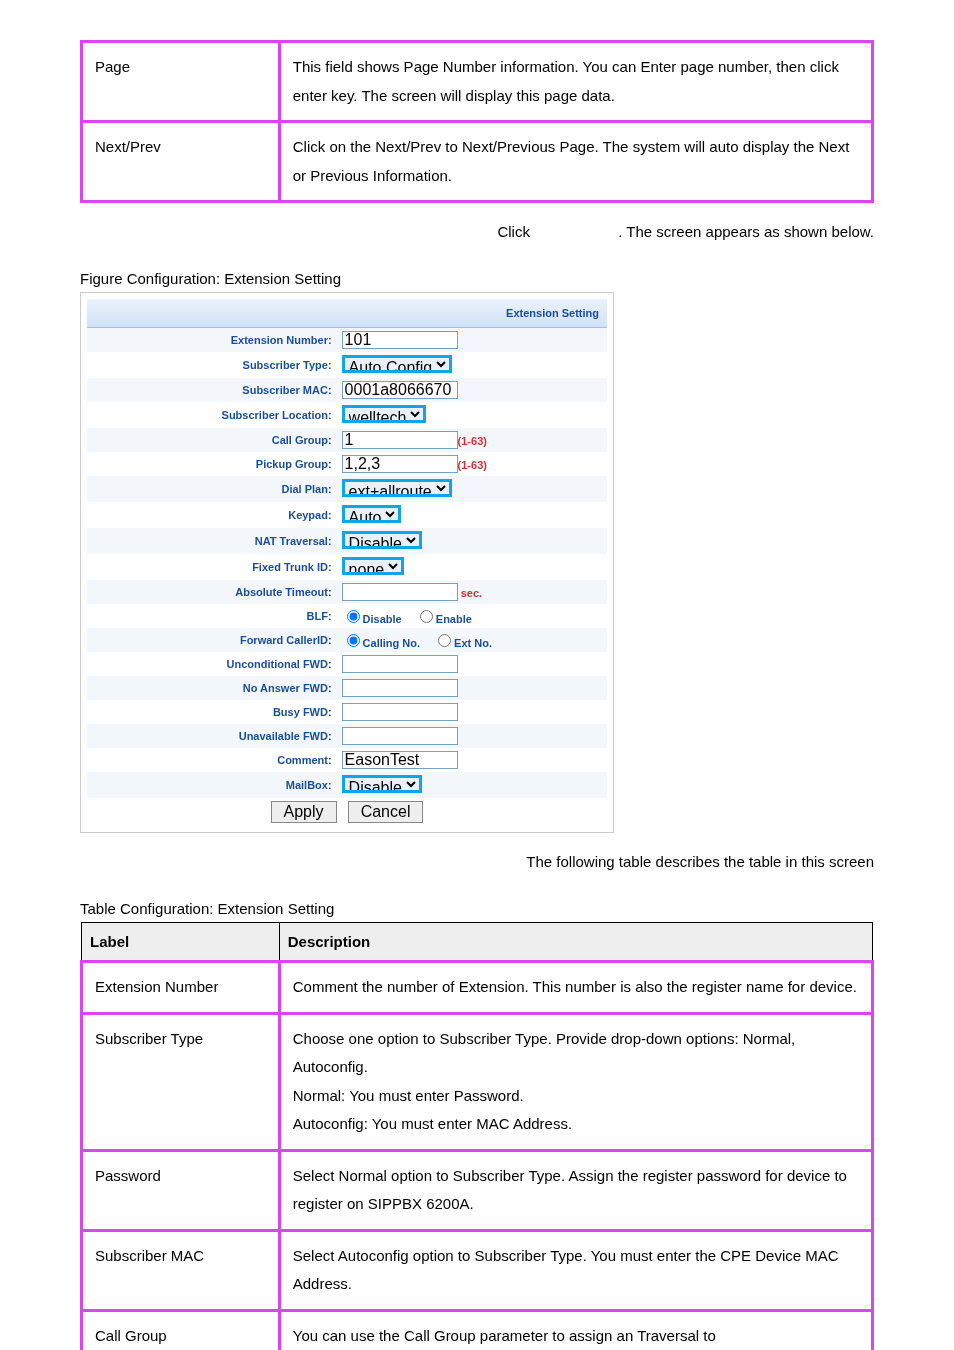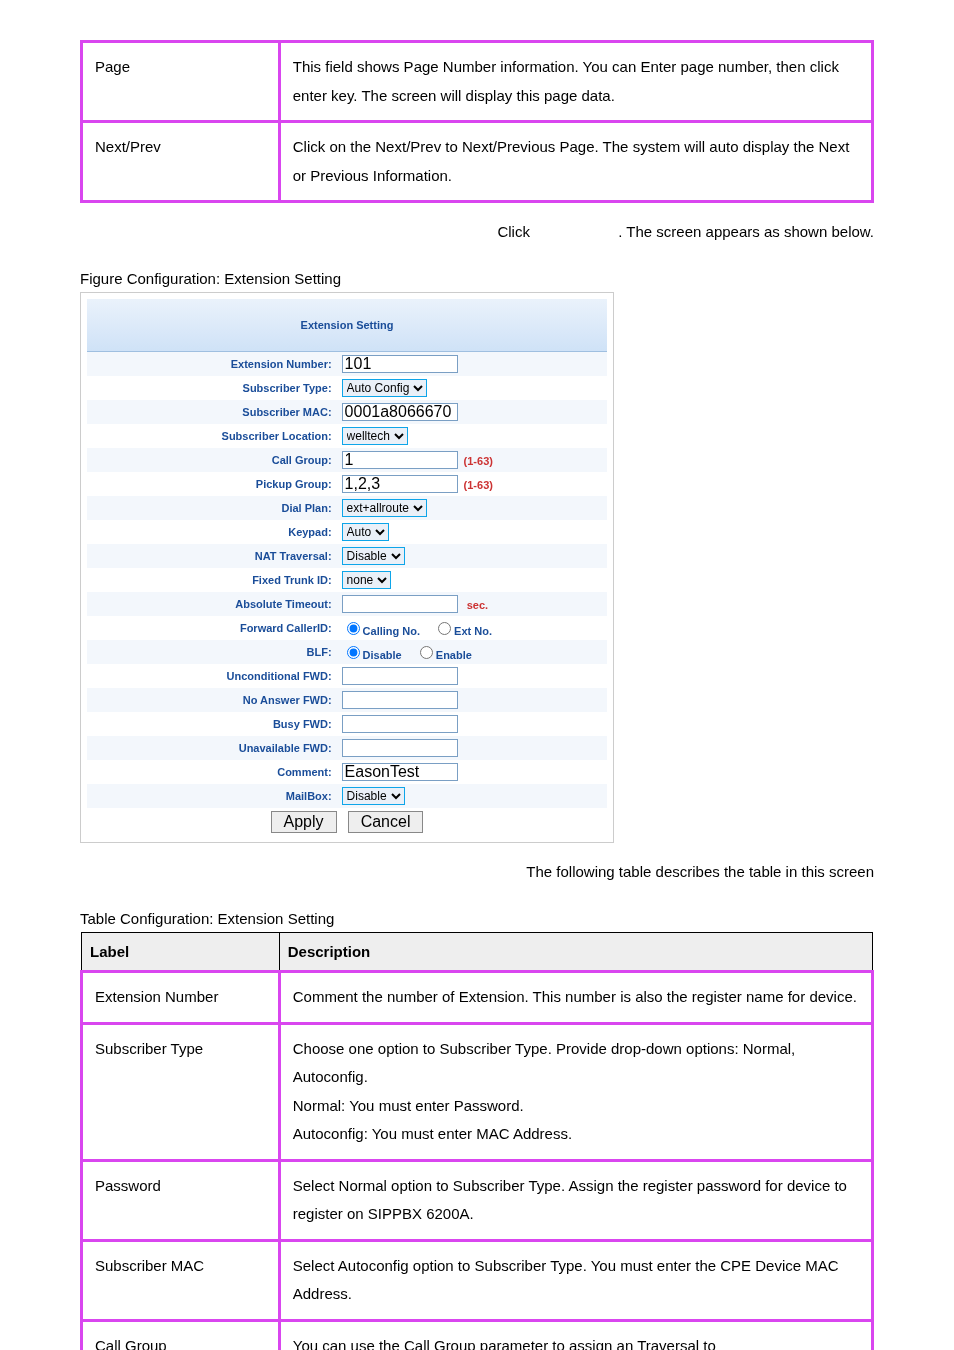--- a/index.html
+++ b/index.html
@@ -44,23 +44,23 @@
     background: #fff;
   }
   .ext-setting {
     width: 100%;
     border-collapse: collapse;
     font-size: 11px;
   }
   .ext-setting th.header {
     background: linear-gradient(#eaf2fb, #cfe2f7);
     color: #1a4d99;
-    text-align: center;
+    text-align: right;
     font-weight: bold;
-    padding: 20px;
+    padding: 8px;
     border-bottom: 1px solid #9fbfe0;
     margin-left: 36px;
   }
   .ext-setting td {
     padding: 3px 5px;
     white-space: nowrap;
   }
   .ext-setting td.label {
     text-align: right;
     color: #1a4d99;
@@ -74,29 +74,28 @@
     background: #f3f7fc;
   }
   .ext-setting input[type=text] {
     border: 1px solid #7a9fc4;
     font-size: 16px;
     padding: 1px 2px;
     width: 110px;
     height: 14px;
   }
   .ext-setting select {
-    border: 1px solid #0ea5e9;
-    font-size: 12px;
+    border: 3px solid #0ea5e9;
+    font-size: 16px;
     background: #eaf0f8;
     height: 18px;
   }
   .hint {
     color: #c33;
     font-weight: bold;
-    margin-left: 6px;
   }
   .btnrow {
     text-align: center;
     padding: 12px 0 8px 0;
   }
   .btnrow button {
     font-size: 16px;
     padding: 1px 12px;
     margin: 0 4px;
     border: 1px solid #888;
@@ -173,34 +172,34 @@
   </tr>
   <tr>
     <td class="label">Fixed Trunk ID:</td>
     <td class="value"><select><option>none</option></select></td>
   </tr>
   <tr>
     <td class="label">Absolute Timeout:</td>
     <td class="value"><input type="text" value="" style=""> <span class="hint" style="color:#c33;">sec.</span></td>
   </tr>
   <tr>
+    <td class="label">BLF:</td>
+    <td class="value">
+      <input type="radio" checked="" style=""><span class="radio-lbl">Disable</span>
+      <input type="radio" style=""><span class="radio-lbl">Enable</span>
+    </td>
+  </tr>
+  <tr>
     <td class="label">Forward CallerID:</td>
     <td class="value">
       <input type="radio" checked="" style=""><span class="radio-lbl">Calling No.</span>
       <input type="radio" style=""><span class="radio-lbl">Ext No.</span>
     </td>
   </tr>
   <tr>
-    <td class="label">BLF:</td>
-    <td class="value">
-      <input type="radio" checked="" style=""><span class="radio-lbl">Disable</span>
-      <input type="radio" style=""><span class="radio-lbl">Enable</span>
-    </td>
-  </tr>
-  <tr>
     <td class="label">Unconditional FWD:</td>
     <td class="value"><input type="text" value="" style=""></td>
   </tr>
   <tr>
     <td class="label">No Answer FWD:</td>
     <td class="value"><input type="text" value="" style=""></td>
   </tr>
   <tr>
     <td class="label">Busy FWD:</td>
     <td class="value"><input type="text" value="" style=""></td>

